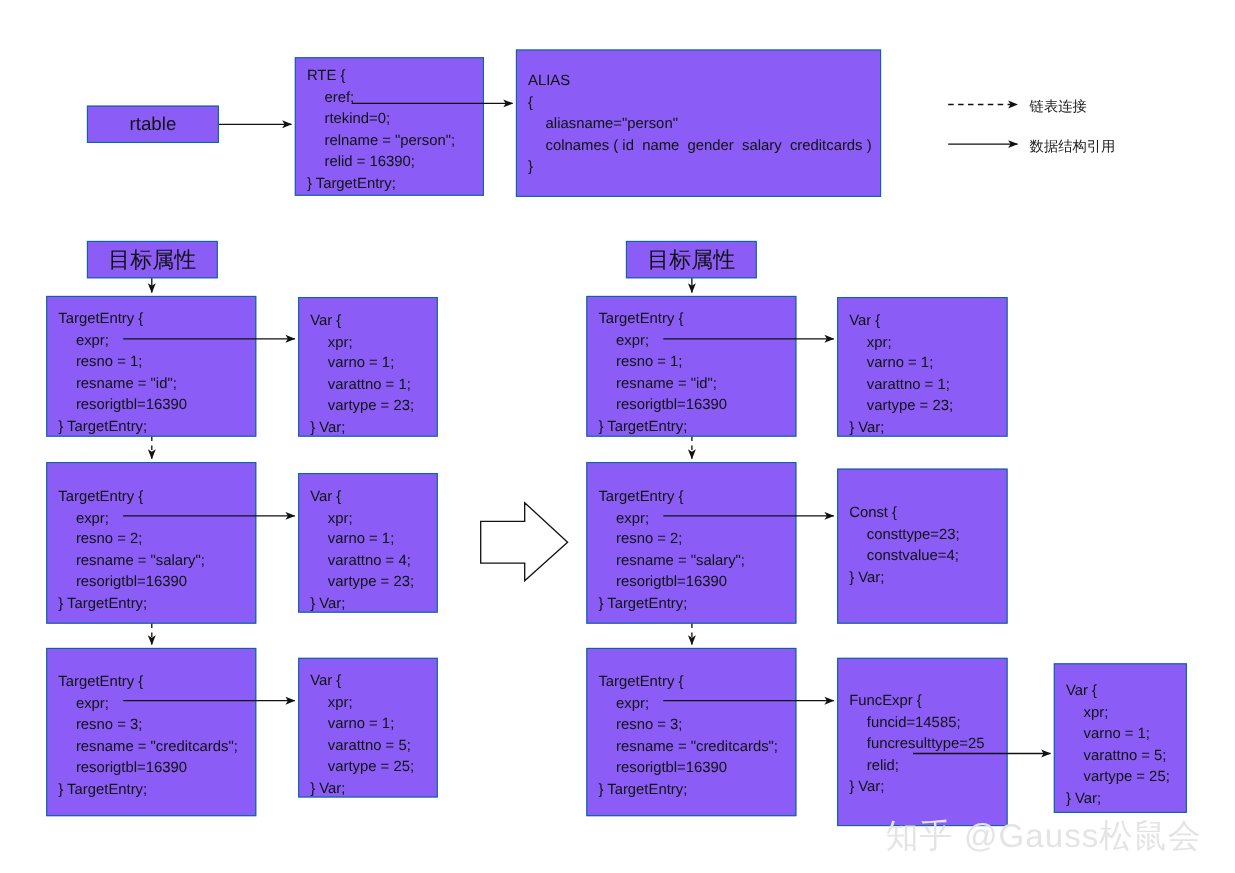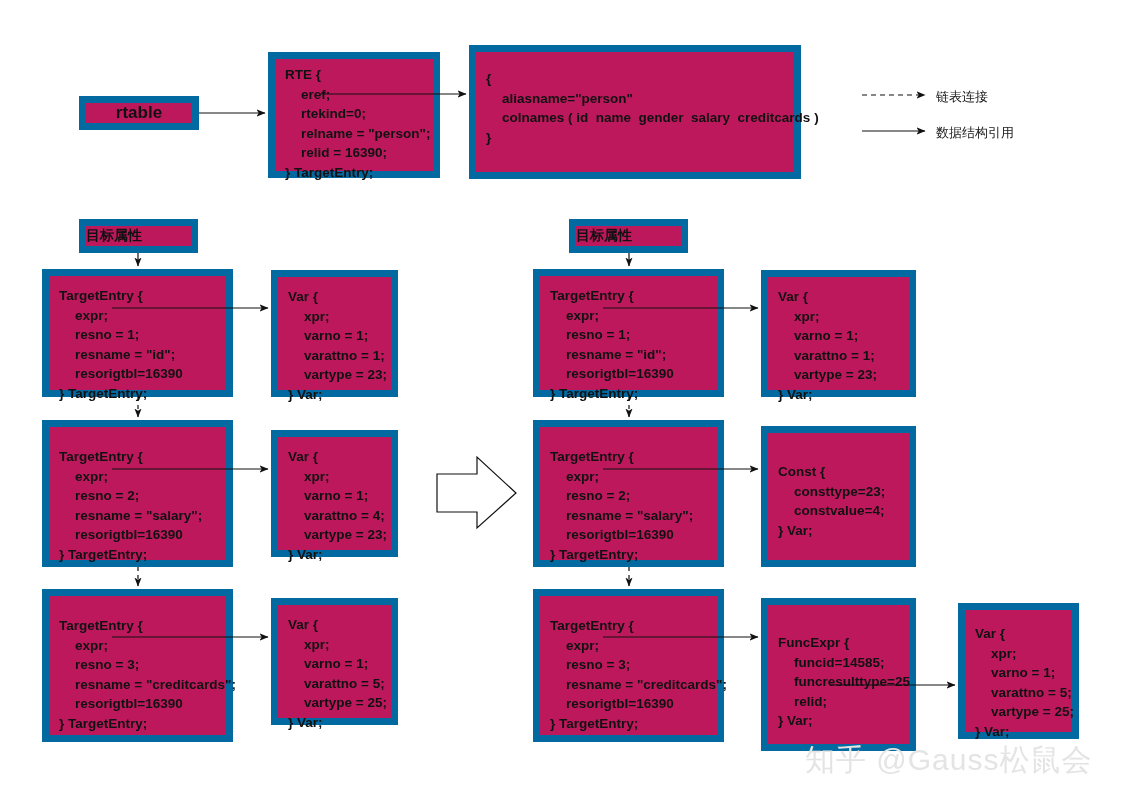--- a/index.html
+++ b/index.html
@@ -12,44 +12,43 @@
   }
   #canvas {
     position: relative;
     width: 1123px;
     height: 794px;
     background: #ffffff;
     overflow: hidden;
   }
   .box {
     position: absolute;
-    border: 7px solid #0369a1;
-    background: #be185d;
+    border: 1px solid #0369a1;
+    background: #8b5cf6;
     box-sizing: border-box;
-    font-weight: bold;
   }
   .code {
     font-family: "Liberation Sans", "DejaVu Sans", sans-serif;
     font-size: 13.5px;
     color: #111111;
     line-height: 19.6px;
     white-space: pre;
   }
   .code-body {
     position: absolute;
     left: 10px;
   }
   .indent {
     padding-left: 16px;
   }
   .label-box {
     display: flex;
     align-items: center;
-    justify-content: flex-start;
-    font-size: 14px;
+    justify-content: center;
+    font-size: 20px;
     color: #111111;
   }
   .plain-box {
     display: flex;
     align-items: center;
     justify-content: center;
     font-size: 17px;
     color: #111111;
   }
   svg.overlay {
@@ -89,20 +88,21 @@
       <div class="code indent">eref;</div>
       <div class="code indent">rtekind=0;</div>
       <div class="code indent">relname = "person";</div>
       <div class="code indent">relid = 16390;</div>
       <div class="code">} TargetEntry;</div>
     </div>
   </div>
 
   <div class="box" style="left:469px; top:45px; width:332px; height:134px;">
     <div class="code-body" style="top:17px;">
+      <div class="code">ALIAS</div>
       <div class="code">{</div>
       <div class="code indent">aliasname="person"</div>
       <div class="code indent">colnames ( id  name  gender  salary  creditcards )</div>
       <div class="code">}</div>
     </div>
   </div>
 
   <div class="legend-text" style="left:936px; top:88px;">链表连接</div>
   <div class="legend-text" style="left:936px; top:124px;">数据结构引用</div>
 

